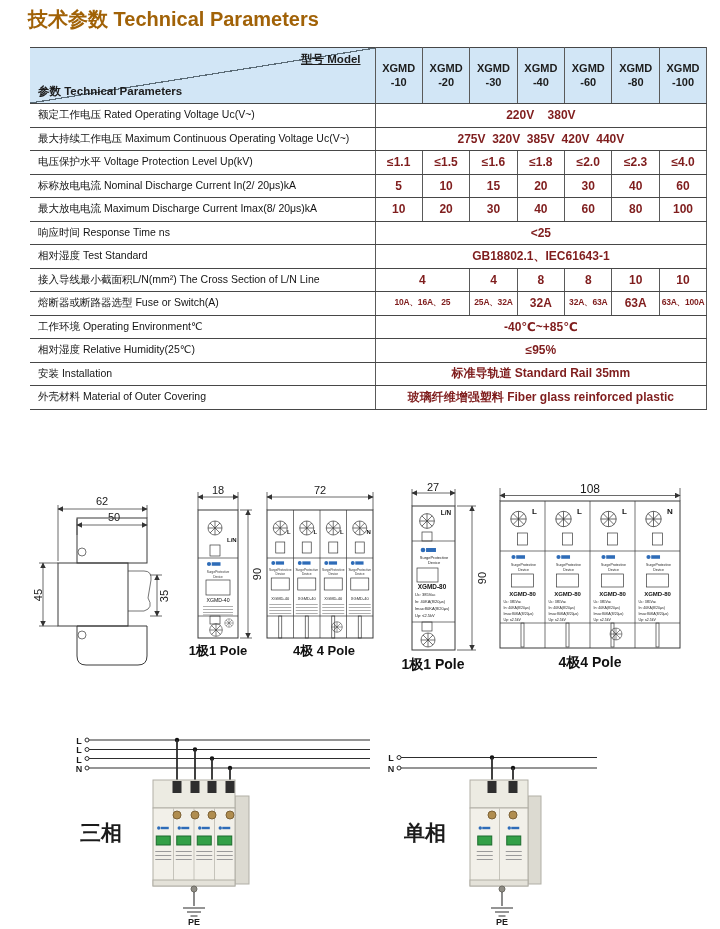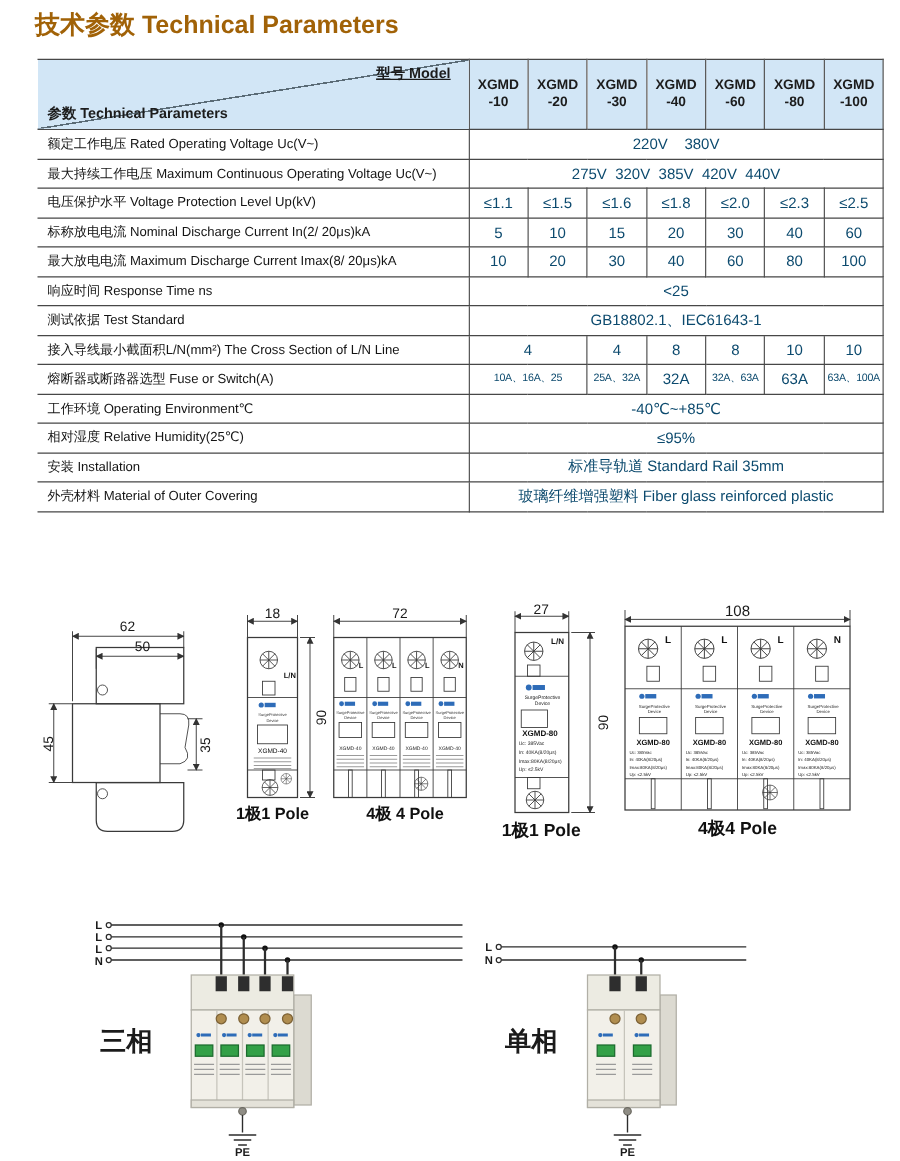--- a/index.html
+++ b/index.html
@@ -19,21 +19,21 @@
   tr{height:23.5px;}
   thead tr{height:56px;}
   thead th{background:#d2e6f6;font-size:11px;font-weight:700;color:#1c1c1c;
            white-space:pre-line;line-height:1.25;vertical-align:middle;}
   th.diag{position:relative;text-align:left;border-left:none;}
   th.diag .slash{position:absolute;inset:0;
       background:linear-gradient(to bottom right,transparent 49.5%,#5a6b76 49.5%,#5a6b76 50.6%,transparent 50.6%);}
   th.diag .hm{position:absolute;top:4px;right:14px;font-size:11.5px;font-weight:700;text-decoration:underline;}
   th.diag .hp{position:absolute;bottom:5px;left:8px;font-size:11.5px;font-weight:700;}
   td.lab{font-size:10.5px;text-align:left;padding-left:8px;white-space:nowrap;border-left:none;}
-  td.val{font-size:12px;text-align:center;white-space:pre;color:#0c4a6e;}
+  td.val{font-size:12px;text-align:center;white-space:pre;color:#7f1d1d;font-weight:bold;}
   td.val.sm{font-size:8.5px;letter-spacing:-0.2px;}
 
   
   svg{position:absolute;font-family:inherit;}
   #outlook-svg{left:30px;top:483px;}
   #install-svg{left:30px;top:736px;}
   .ol{stroke:#3a3a3a;stroke-width:1;fill:none;}
   .ol2{stroke:#3a3a3a;stroke-width:0.7;fill:none;}
   .dl{stroke:#444;stroke-width:0.8;fill:none;}
   .wire{stroke:#2d2d2d;stroke-width:1.8;fill:none;}
@@ -109,21 +109,21 @@
             <td class="val" colspan="7">275V  320V  385V  420V  440V</td>
           </tr>
           <tr>
             <td class="lab">电压保护水平 Voltage Protection Level Up(kV)</td>
             <td class="val" colspan="1">≤1.1</td>
             <td class="val" colspan="1">≤1.5</td>
             <td class="val" colspan="1">≤1.6</td>
             <td class="val" colspan="1">≤1.8</td>
             <td class="val" colspan="1">≤2.0</td>
             <td class="val" colspan="1">≤2.3</td>
-            <td class="val" colspan="1">≤2.5</td>
+            <td class="val" colspan="1">≤4.0</td>
           </tr>
           <tr>
             <td class="lab">标称放电电流 Nominal Discharge Current In(2/ 20μs)kA</td>
             <td class="val" colspan="1">5</td>
             <td class="val" colspan="1">10</td>
             <td class="val" colspan="1">15</td>
             <td class="val" colspan="1">20</td>
             <td class="val" colspan="1">30</td>
             <td class="val" colspan="1">40</td>
             <td class="val" colspan="1">60</td>
@@ -136,21 +136,21 @@
             <td class="val" colspan="1">40</td>
             <td class="val" colspan="1">60</td>
             <td class="val" colspan="1">80</td>
             <td class="val" colspan="1">100</td>
           </tr>
           <tr>
             <td class="lab">响应时间 Response Time ns</td>
             <td class="val" colspan="7">&lt;25</td>
           </tr>
           <tr>
-            <td class="lab">测试依据 Test Standard</td>
+            <td class="lab">相对湿度 Test Standard</td>
             <td class="val" colspan="7">GB18802.1、IEC61643-1</td>
           </tr>
           <tr>
             <td class="lab">接入导线最小截面积L/N(mm²) The Cross Section of L/N Line</td>
             <td class="val" colspan="2">4</td>
             <td class="val" colspan="1">4</td>
             <td class="val" colspan="1">8</td>
             <td class="val" colspan="1">8</td>
             <td class="val" colspan="1">10</td>
             <td class="val" colspan="1">10</td>

